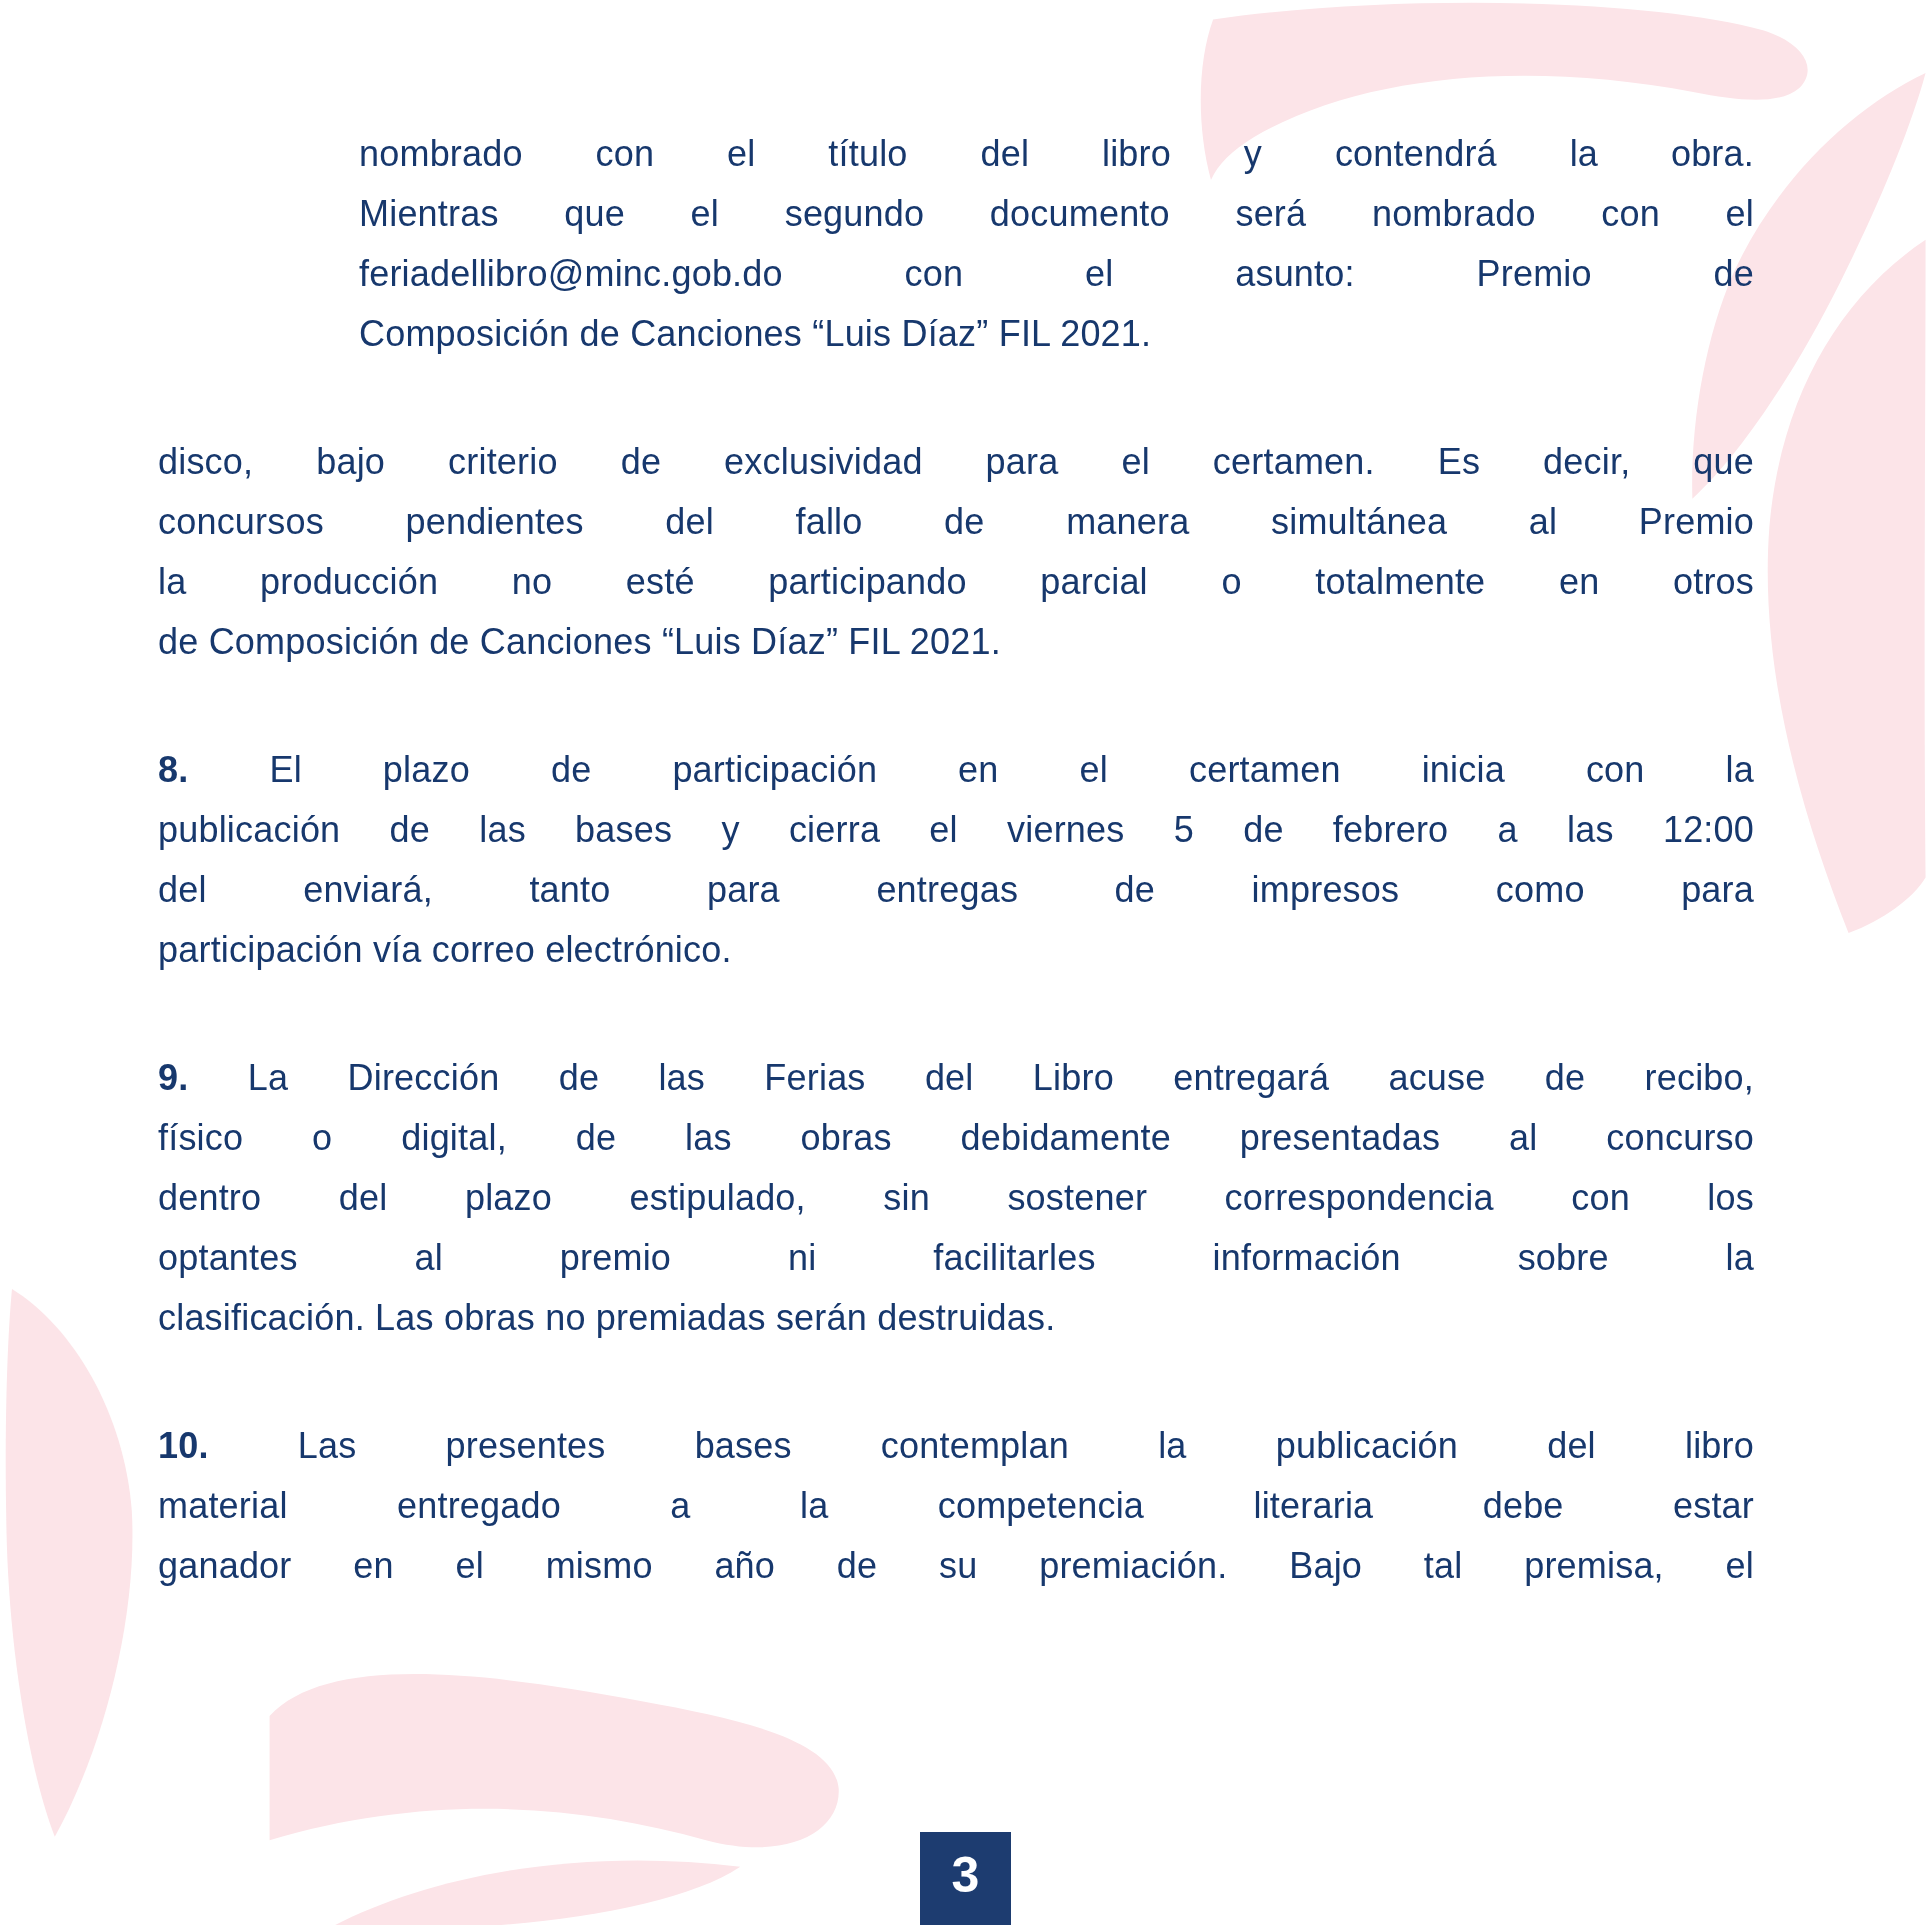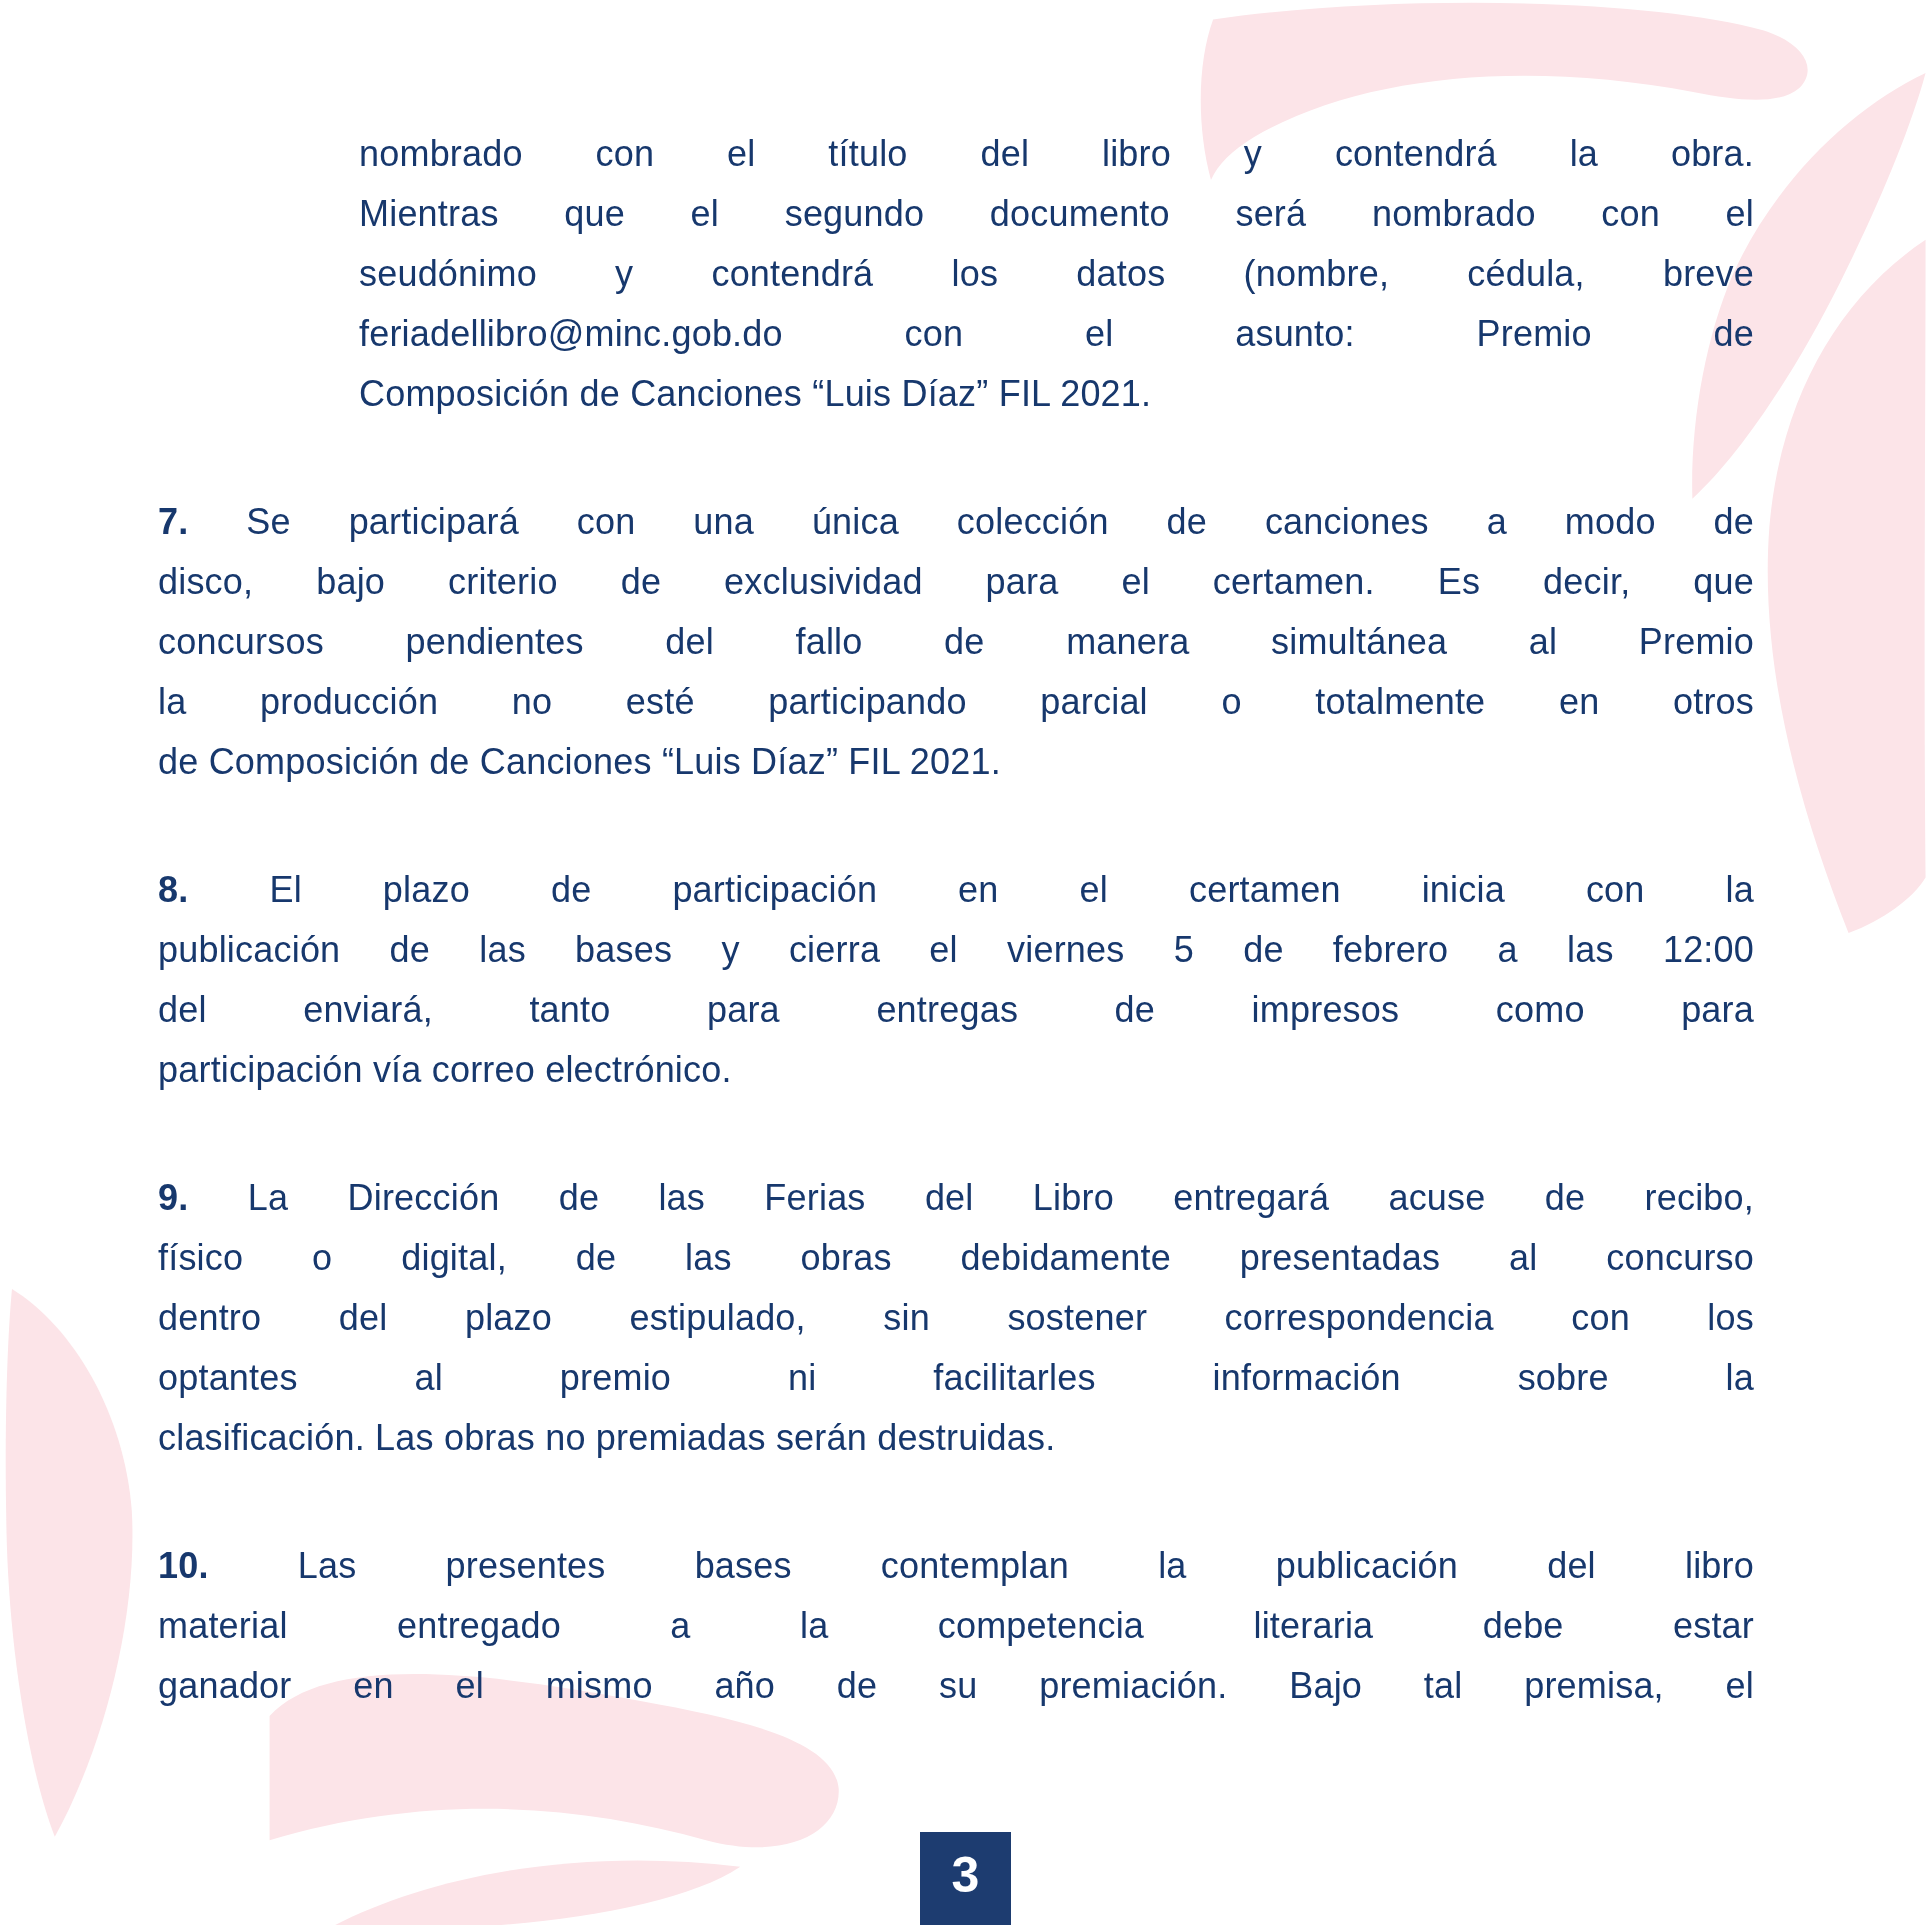--- a/index.html
+++ b/index.html
@@ -39,27 +39,25 @@
   <path class="petal" d="M 28,3012 C 170,3100 290,3300 308,3530 C 322,3780 240,4090 128,4292 C 66,4130 24,3860 16,3610 C 10,3400 14,3160 28,3012 Z"></path>
   <path class="petal" d="M 630,4010 C 760,3870 1100,3900 1500,3975 C 1750,4020 1950,4070 1960,4180 C 1965,4280 1840,4350 1650,4300 C 1350,4215 1000,4190 630,4300 Z"></path>
   <path class="petal" d="M 780,4500 C 1000,4385 1350,4315 1730,4362 C 1620,4435 1400,4482 1150,4500 C 1030,4505 900,4505 780,4500 Z"></path>
 </svg>
 
 <main class="content">
 
   <div class="para indent">
     <div class="line"><span>nombrado con el título del libro y contendrá la obra.</span></div>
     <div class="line"><span>Mientras que el segundo documento será nombrado con el</span></div>
-    <div class="line"><span>seudónimo y contendrá los datos (nombre, cédula, breve</span></div>
     <div class="line"><span>feriadellibro@minc.gob.do con el asunto: Premio de</span></div>
     <div class="line last"><span>Composición de Canciones “Luis Díaz” FIL 2021.</span></div>
   </div>
 
   <div class="para">
-    <div class="line"><span class="num">7.</span><span> Se participará con una única colección de canciones a modo de</span></div>
     <div class="line"><span>disco, bajo criterio de exclusividad para el certamen. Es decir, que</span></div>
     <div class="line"><span>concursos pendientes del fallo de manera simultánea al Premio</span></div>
     <div class="line"><span>la producción no esté participando parcial o totalmente en otros</span></div>
     <div class="line last"><span>de Composición de Canciones “Luis Díaz” FIL 2021.</span></div>
   </div>
 
   <div class="para">
     <div class="line"><span class="num">8.</span><span> El plazo de participación en el certamen inicia con la</span></div>
     <div class="line"><span>publicación de las bases y cierra el viernes 5 de febrero a las 12:00</span></div>
     <div class="line"><span>del enviará, tanto para entregas de impresos como para</span></div>

